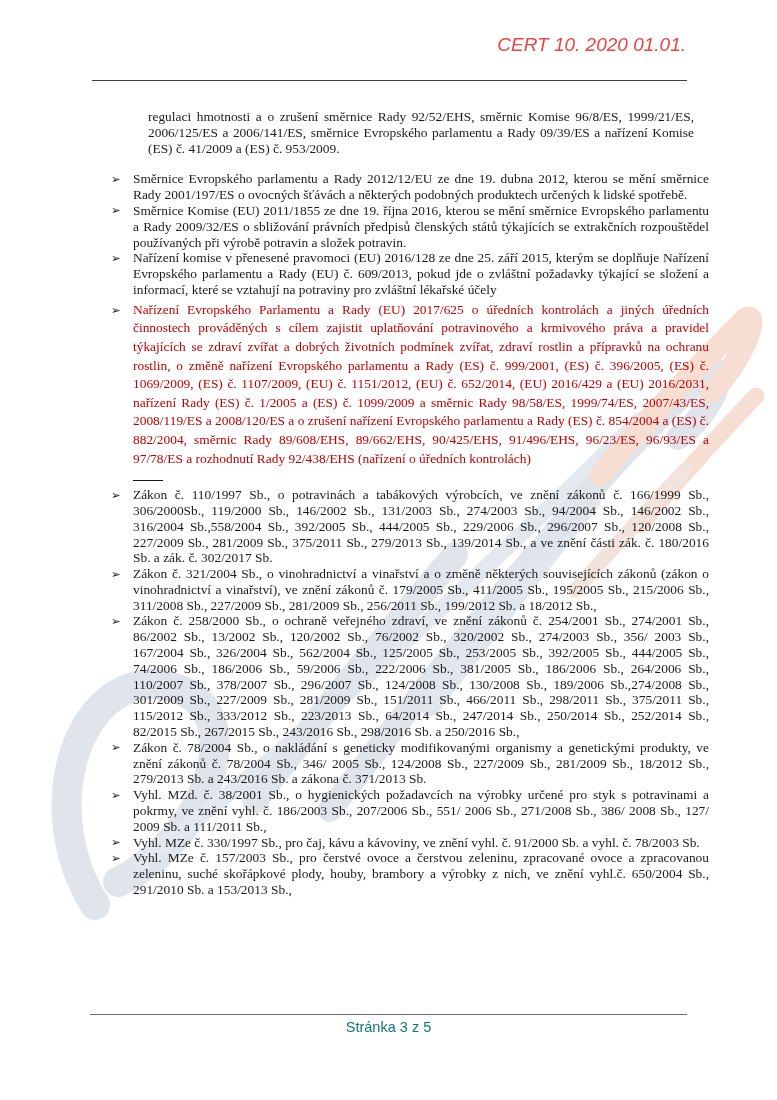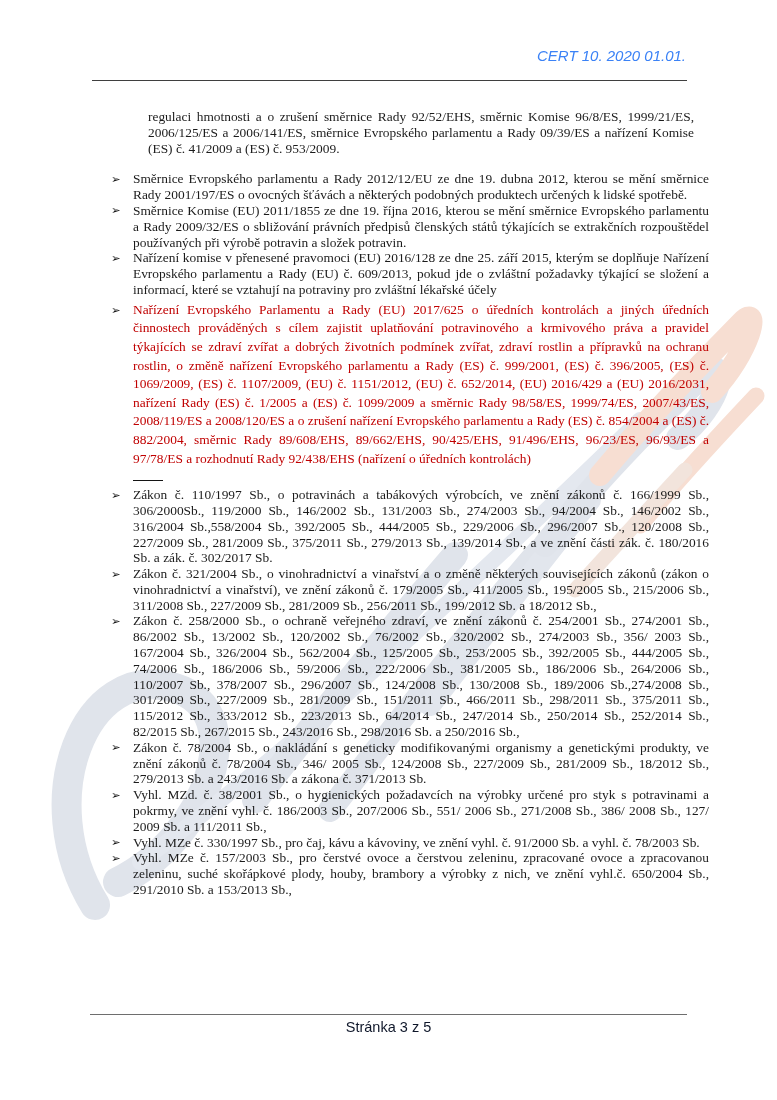--- a/index.html
+++ b/index.html
@@ -3,43 +3,43 @@
 <meta charset="utf-8">
 <style>
   html,body{margin:0;padding:0;background:#ffffff;}
   .page{
     position:relative;width:777px;height:1100px;background:#ffffff;
     overflow:hidden;font-family:"Liberation Serif",serif;color:#1b1b1b;
   }
   .watermark{position:absolute;left:0;top:0;width:777px;height:1100px;z-index:0;}
   .layer{position:relative;z-index:1;}
   .header-code{
-    position:absolute;top:47px;right:91px;
+    position:absolute;top:34px;right:91px;
     font-family:"Liberation Sans",sans-serif;font-style:italic;
-    font-size:15px;color:#3b82f6;white-space:nowrap;
+    font-size:19px;color:#ef4444;white-space:nowrap;
   }
   .rule-top{position:absolute;left:92px;top:80px;width:595px;border-top:1.5px solid #3f3f3f;}
   .content{
     position:absolute;left:133px;top:94px;width:576px;
     font-size:13.4px;line-height:15.8px;text-align:justify;
   }
   .intro{margin:15px;}
   ul.laws{list-style:none;margin:0;padding:0;}
   li.bullet{position:relative;margin:0;}
   li.bullet .marker{
     position:absolute;left:-22px;top:0.5px;
     font-family:"DejaVu Sans",sans-serif;font-size:11.5px;color:#111;
   }
   li.red{color:#c00000;line-height:18.6px;margin-top:3px;margin-bottom:2px;}
   .b{font-weight:normal;}
   .separator{width:30px;border-top:1.7px solid #141414;margin:12px 0 6px 0;}
   .rule-bottom{position:absolute;left:90px;top:1014px;width:597px;border-top:1.4px solid #6e6e6e;}
   .footer{
     position:absolute;left:0;top:1019px;width:777px;text-align:center;
-    font-family:"Liberation Sans",sans-serif;font-size:14.5px;color:#0f172a;
+    font-family:"Liberation Sans",sans-serif;font-size:14.5px;color:#0f766e;
   }
 </style>
 </head>
 <body>
 
 <div class="page">
 
   <svg class="watermark" viewBox="0 0 777 1100" xmlns="http://www.w3.org/2000/svg" aria-hidden="true">
     <g fill="none" stroke-linecap="round">
       <path d="M95,905 C30,800 85,660 175,688 C252,712 208,838 118,882" stroke="#e0e4eb" stroke-width="30"></path>

